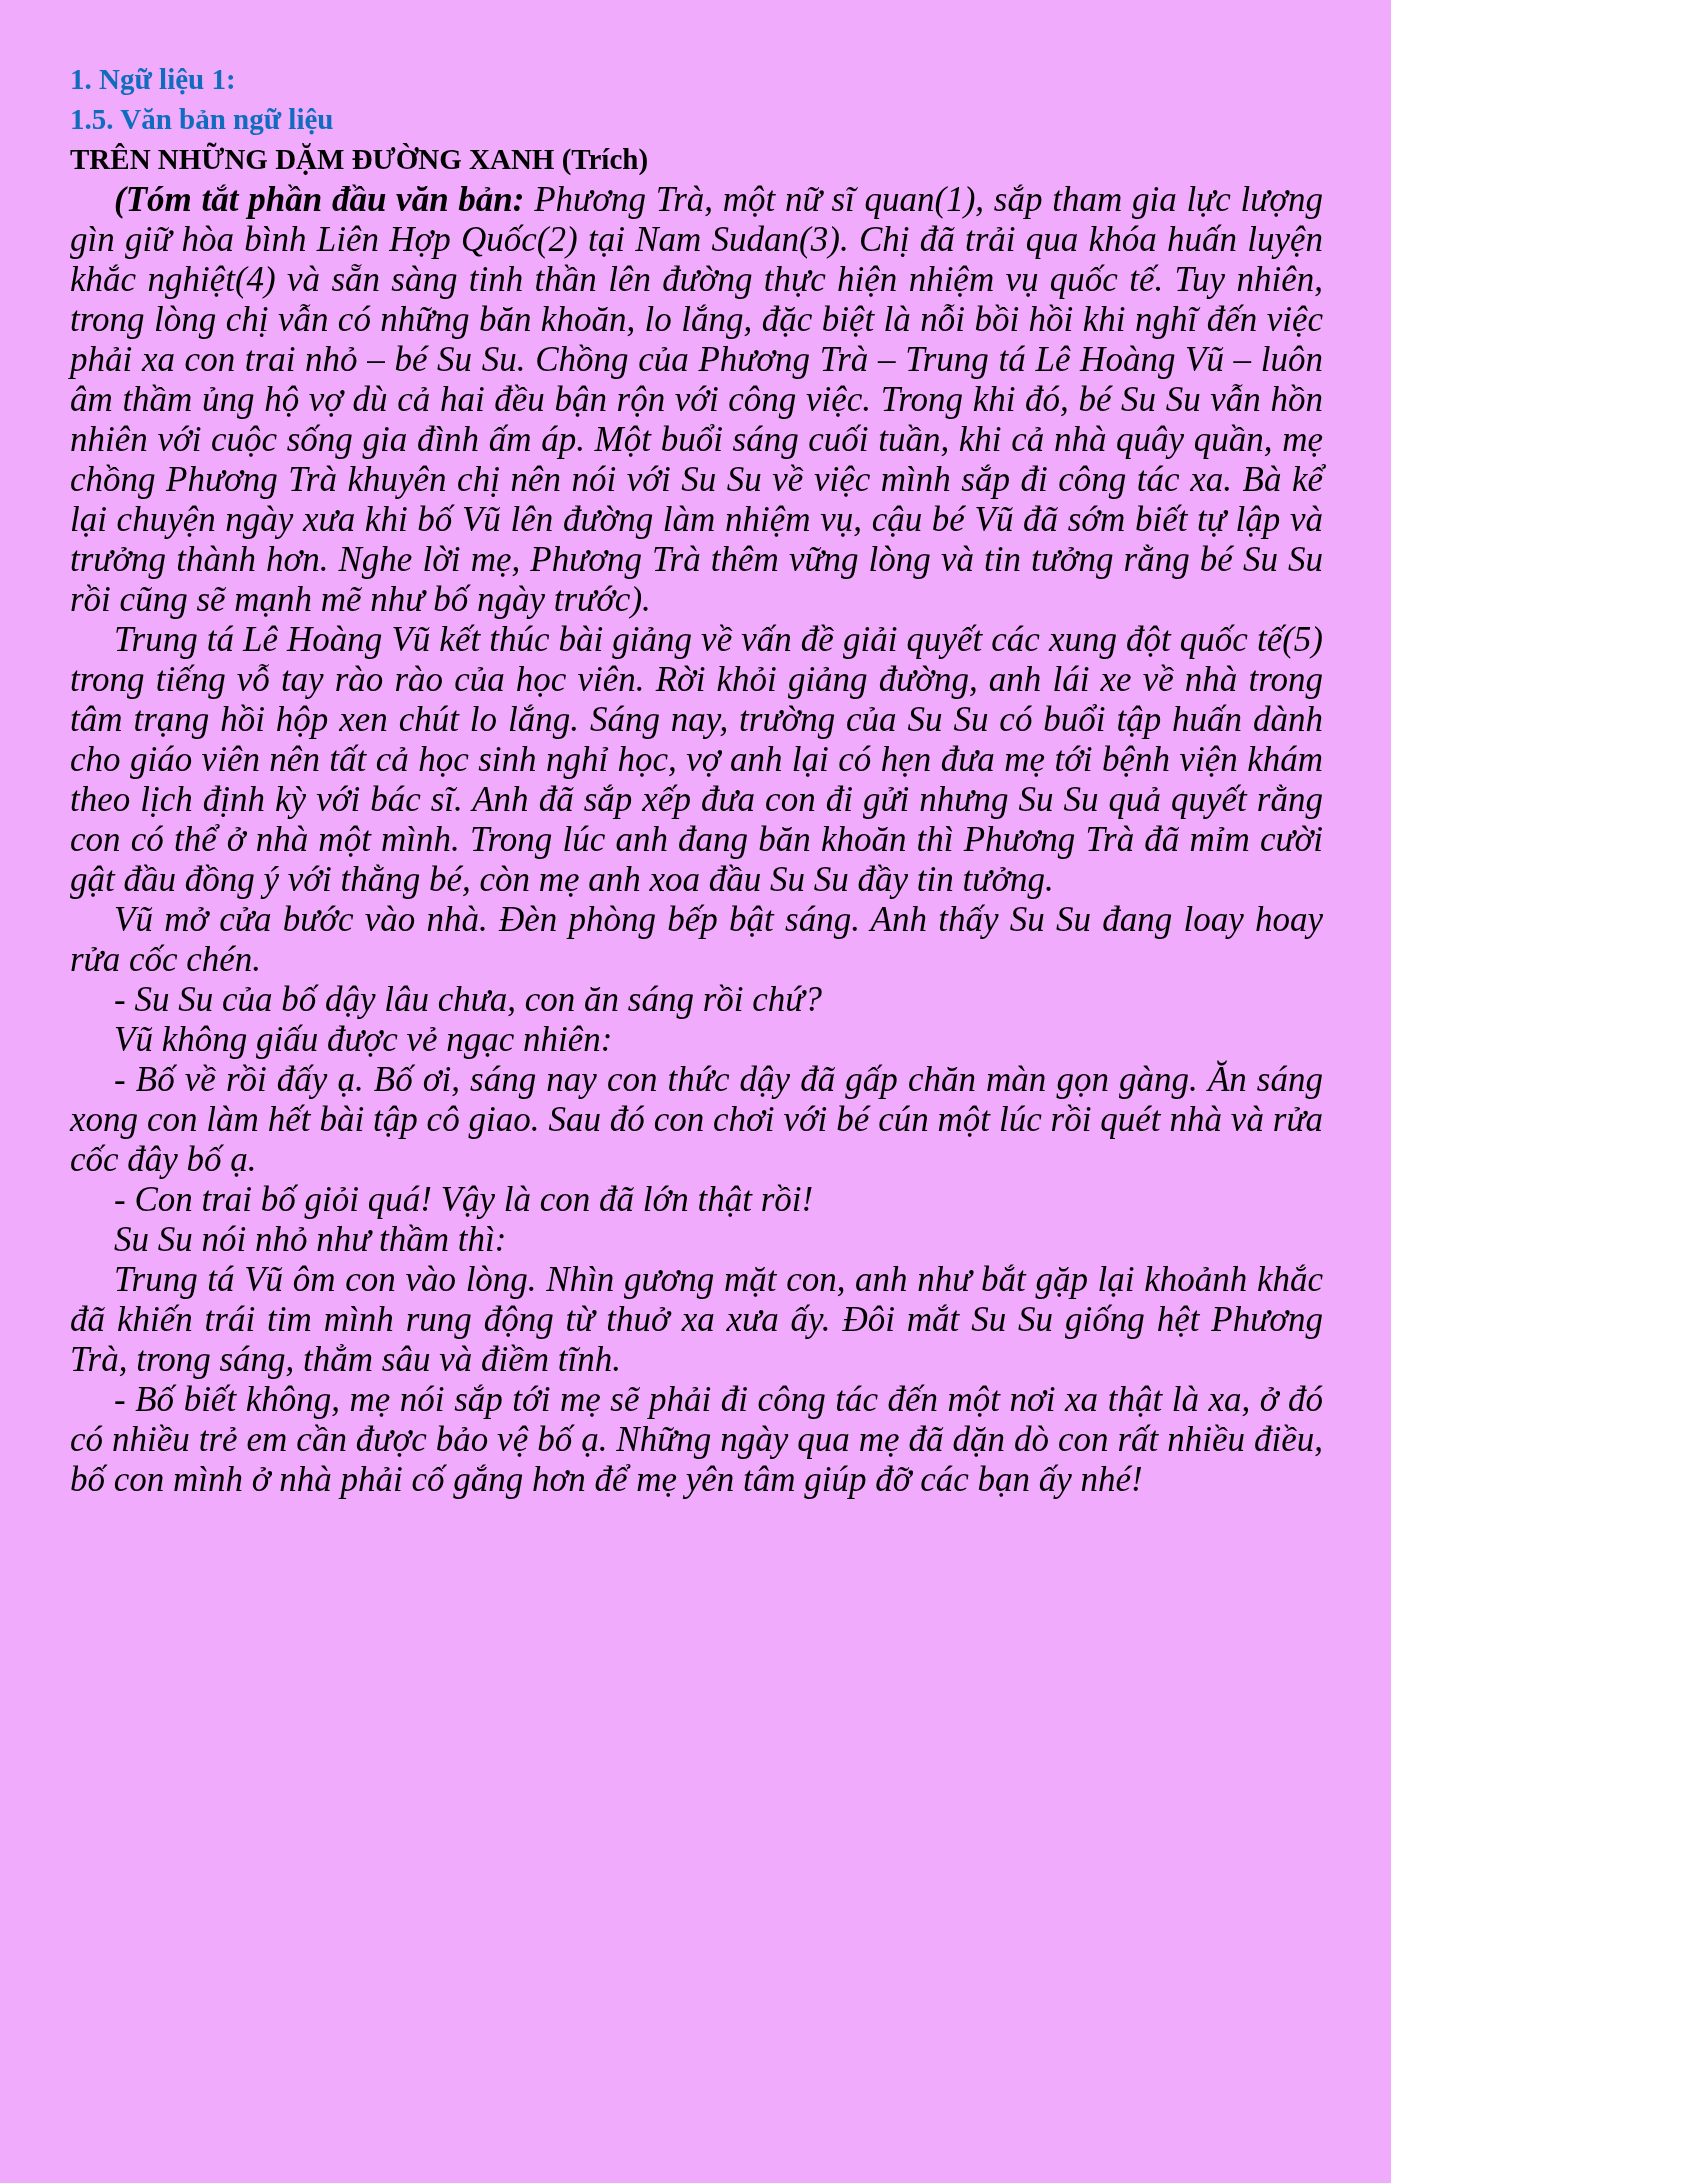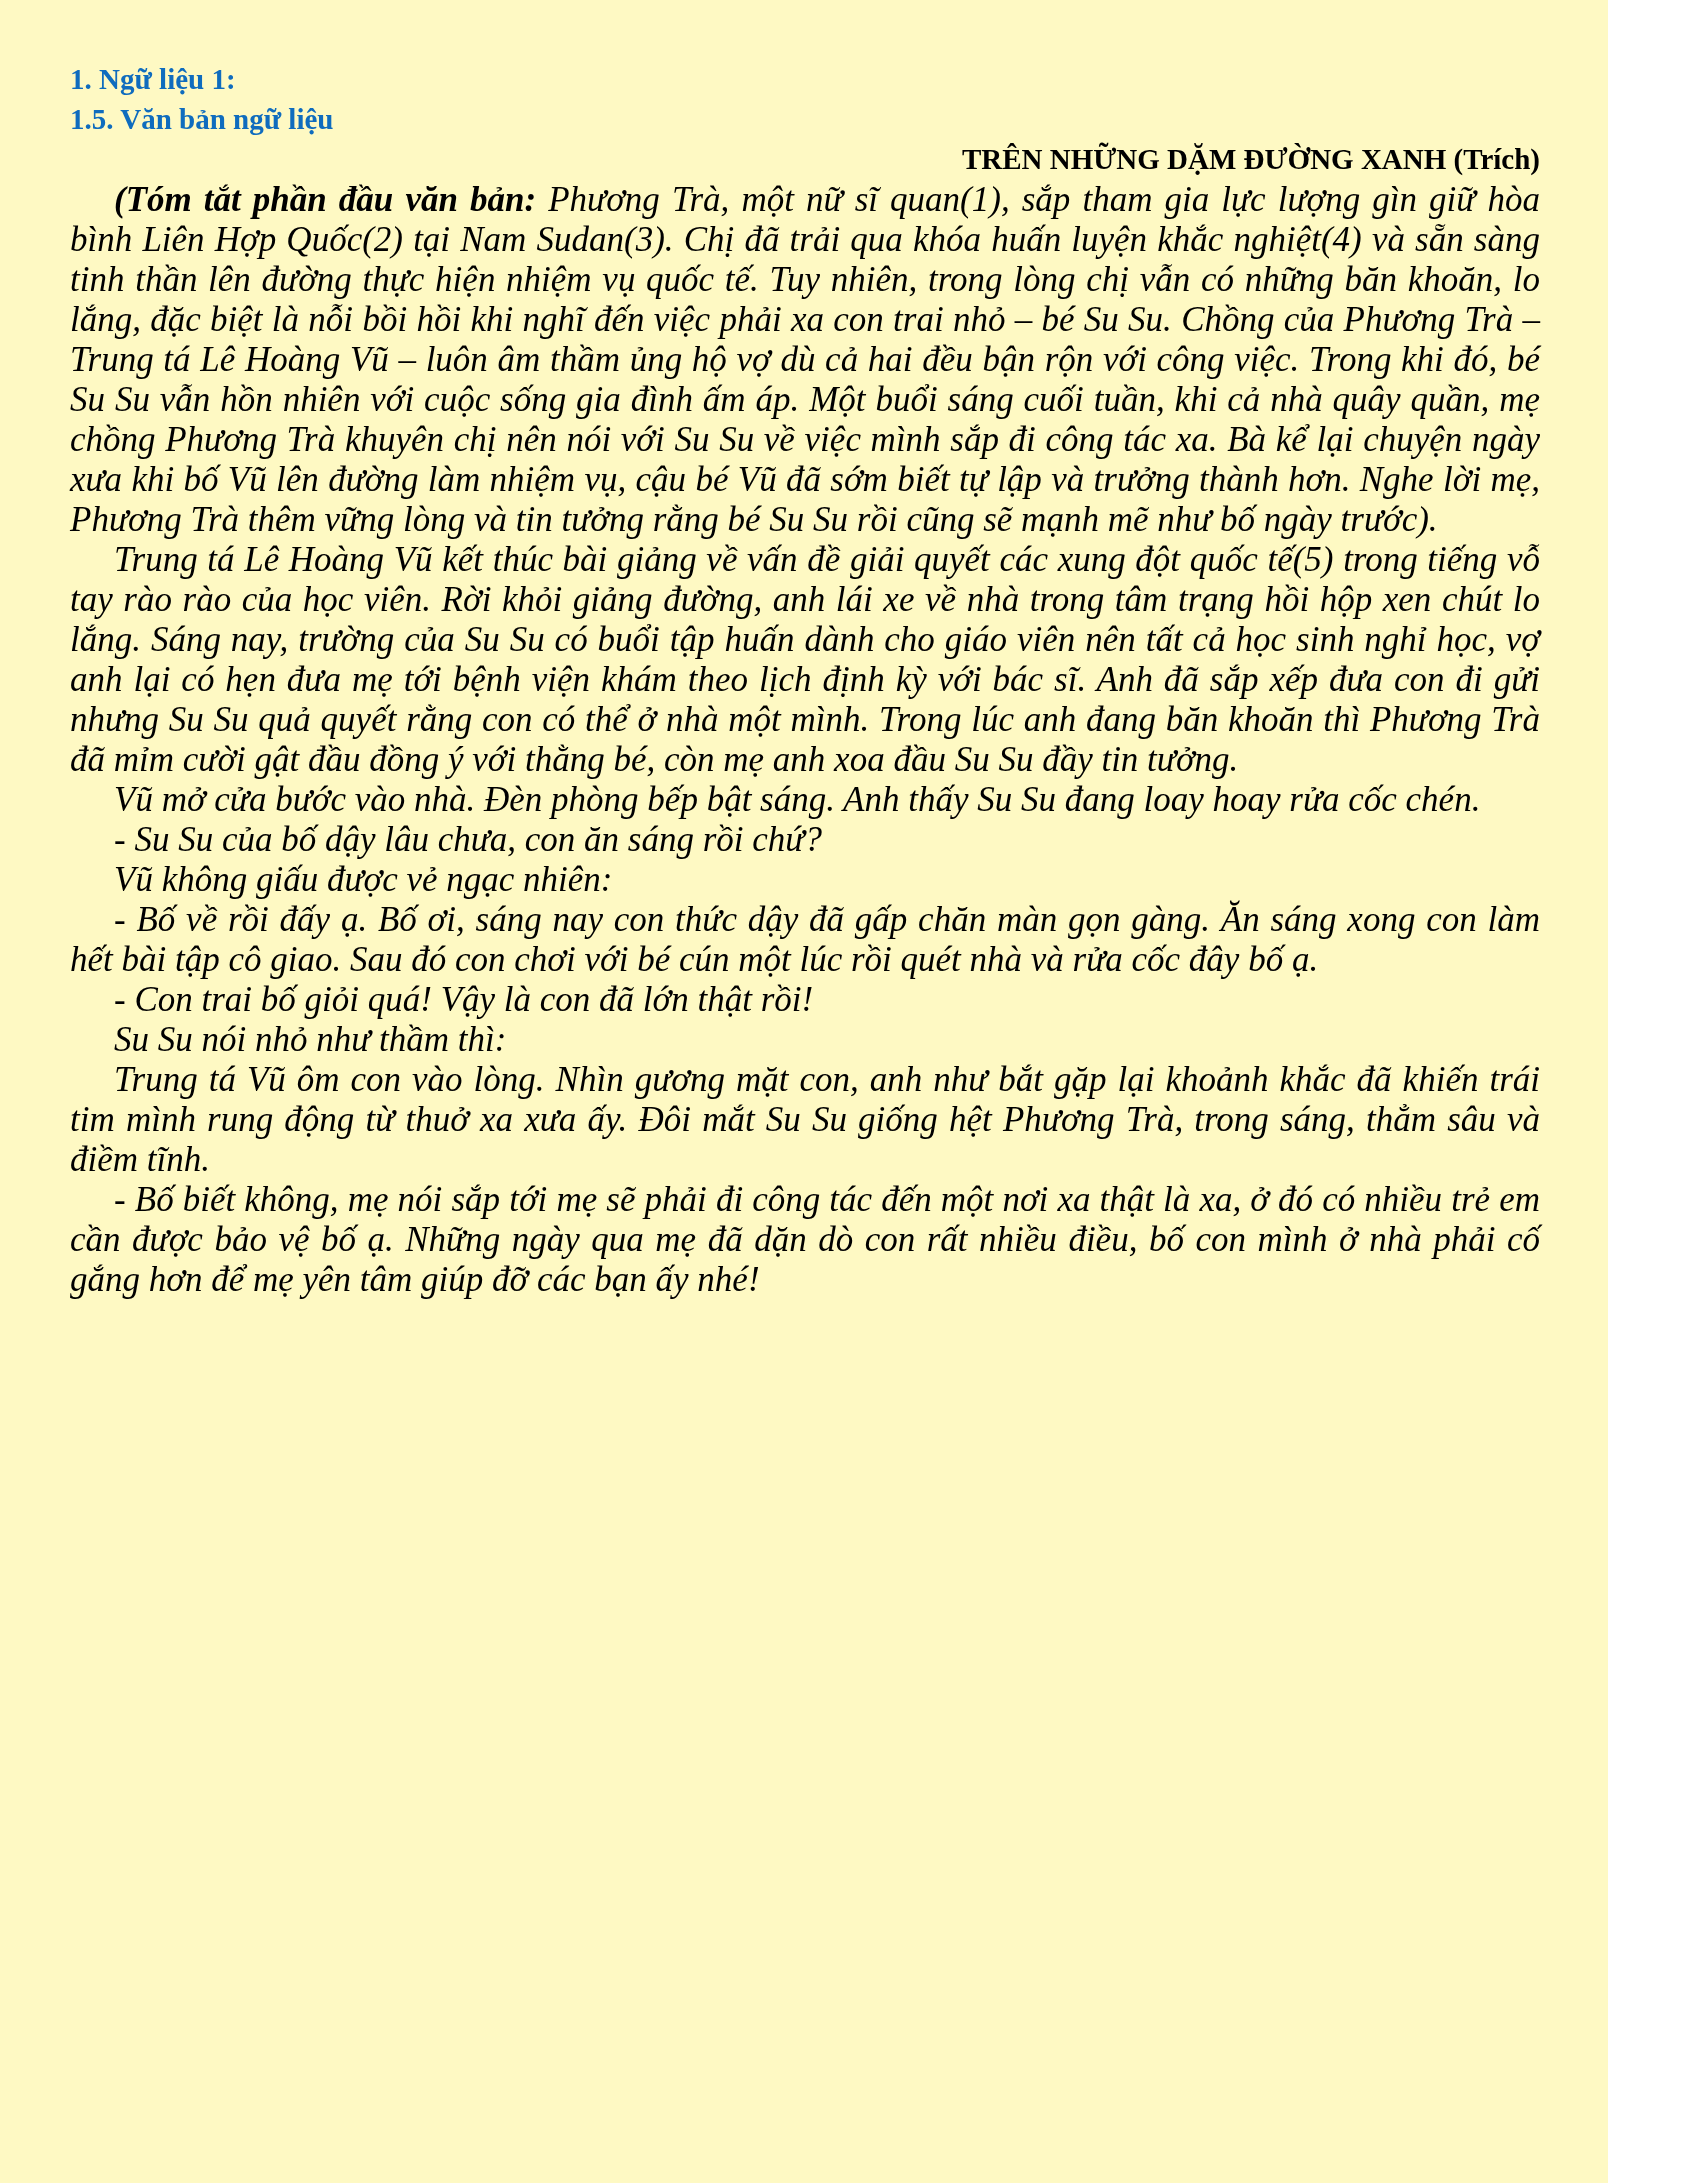--- a/index.html
+++ b/index.html
@@ -8,34 +8,34 @@
     background: #ffffff;
   }
   body {
     width: 1687px;
     min-height: 2183px;
     font-family: "Liberation Serif", "DejaVu Serif", serif;
     color: #000000;
   }
   .page {
     box-sizing: border-box;
-    width: 1608px;
+    width: 1391px;
     min-height: 2183px;
     padding: 59px 68px 48px 70px;
-    background: #fef9c3;
+    background: #f0abfc;
   }
   .heading-blue {
     color: #0F6CBE;
     font-weight: bold;
     font-size: 29px;
     line-height: 40px;
     margin: 0;
   }
   .doc-title {
-    text-align: right;
+    text-align: left;
     font-weight: bold;
     font-size: 29px;
     line-height: 41px;
     margin: 0;
     color: #000000;
   }
   p.body-par {
     margin: 0;
     font-style: italic;
     font-size: 35px;

